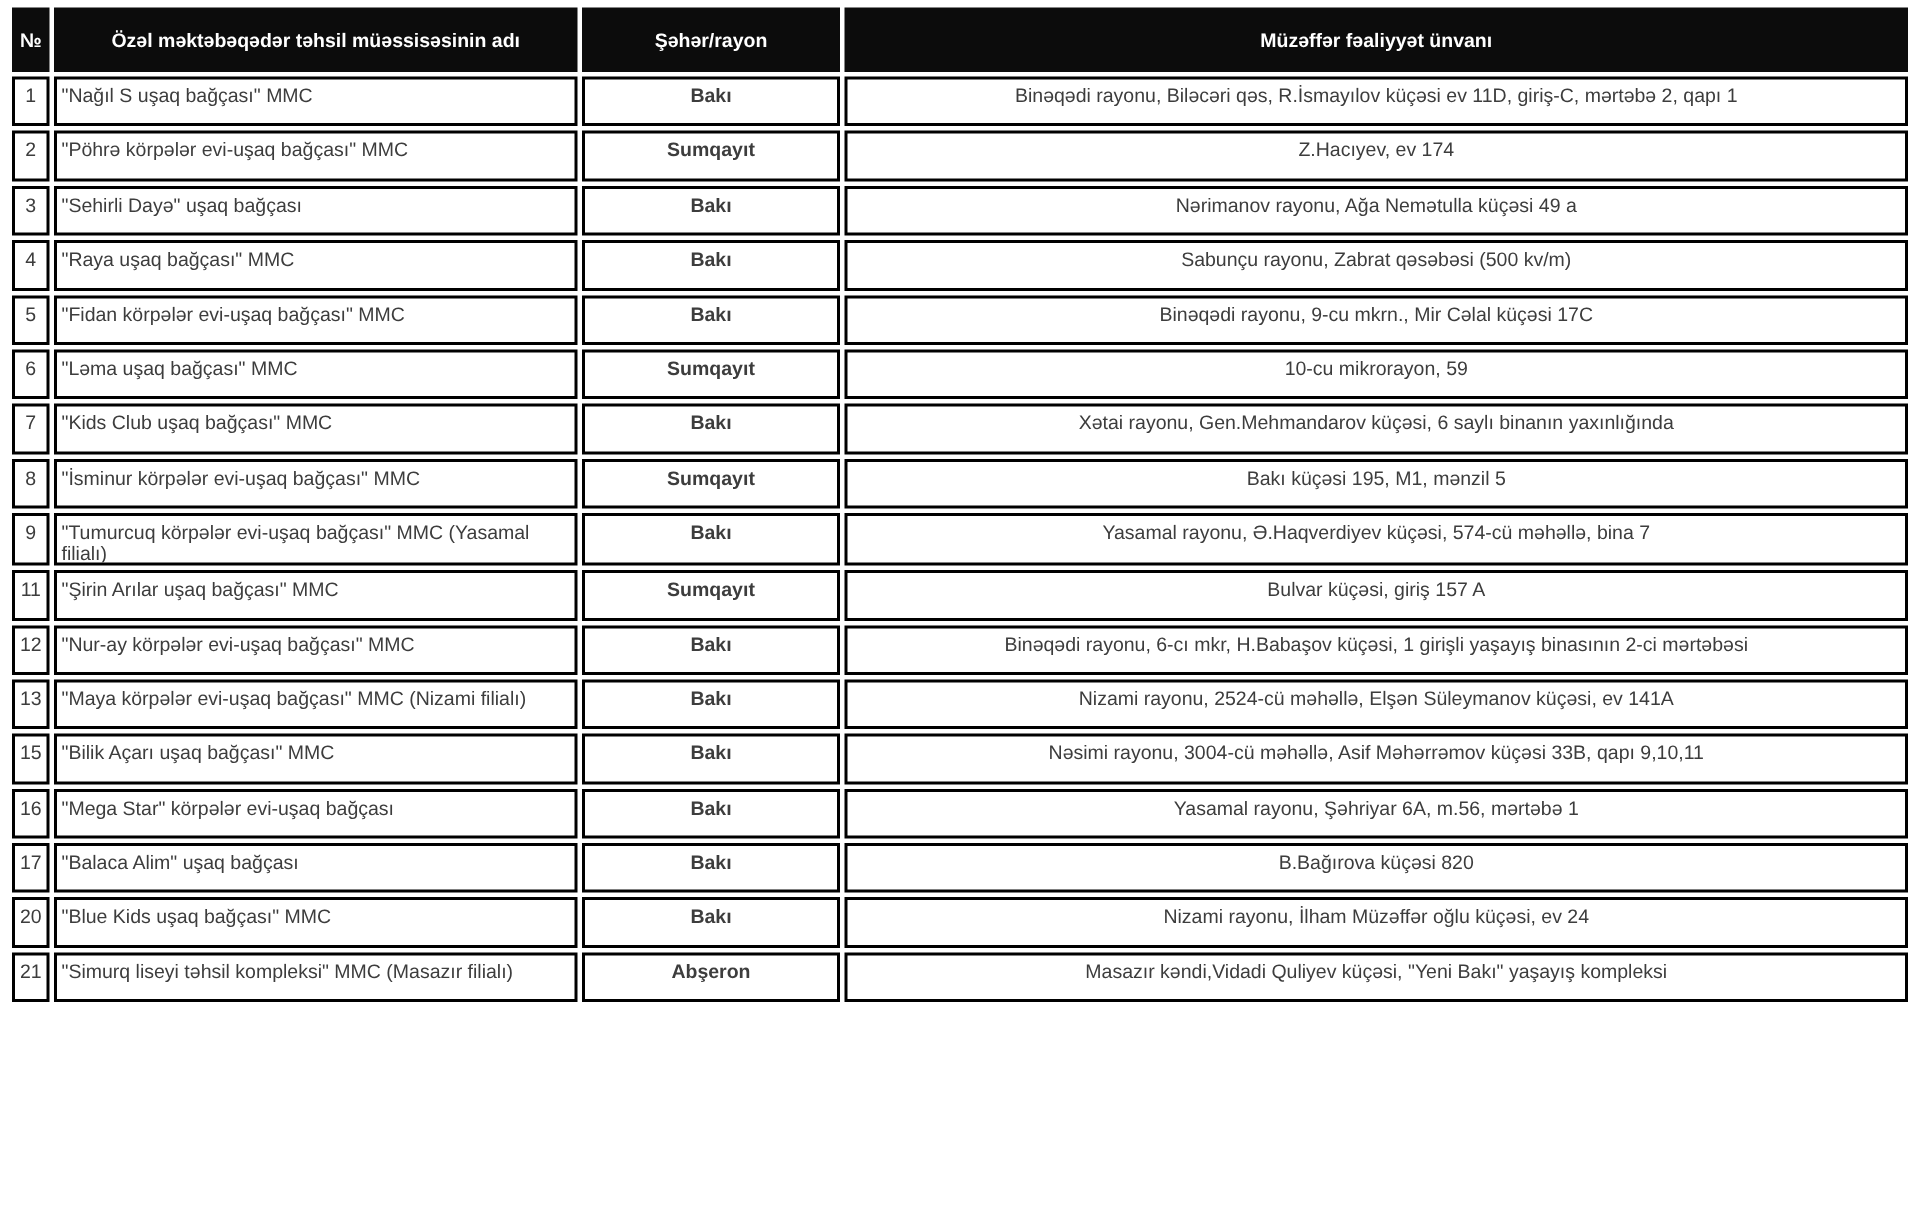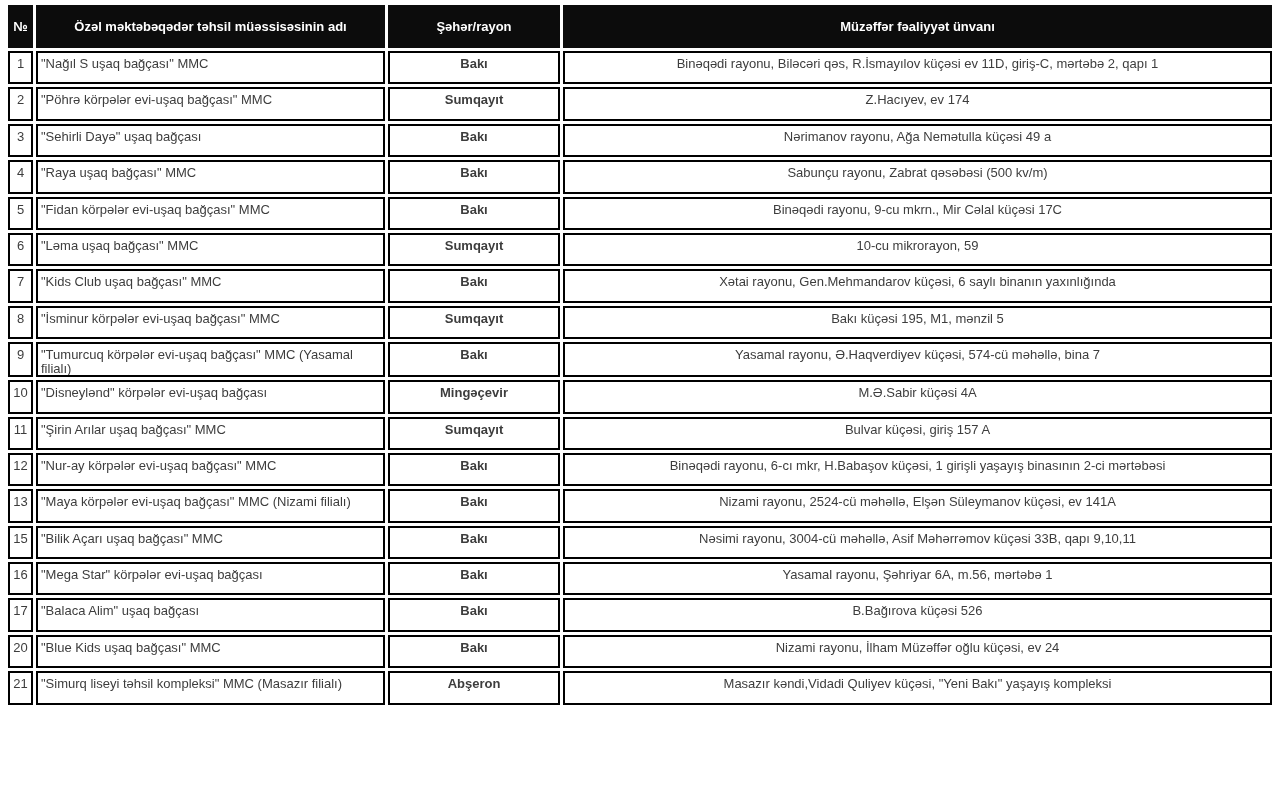--- a/index.html
+++ b/index.html
@@ -134,26 +134,20 @@
           <td class="c-city">Sumqayıt</td>
           <td class="c-address">Bakı küçəsi 195, M1, mənzil 5</td>
         </tr>
         <tr>
           <td class="c-no">9</td>
           <td class="c-name">"Tumurcuq körpələr evi-uşaq bağçası" MMC (Yasamal filialı)</td>
           <td class="c-city">Bakı</td>
           <td class="c-address">Yasamal rayonu, Ə.Haqverdiyev küçəsi, 574-cü məhəllə, bina 7</td>
         </tr>
         <tr>
-          <td class="c-no">10</td>
-          <td class="c-name">"Disneylənd" körpələr evi-uşaq bağçası</td>
-          <td class="c-city">Mingəçevir</td>
-          <td class="c-address">M.Ə.Sabir küçəsi 4A</td>
-        </tr>
-        <tr>
           <td class="c-no">11</td>
           <td class="c-name">"Şirin Arılar uşaq bağçası" MMC</td>
           <td class="c-city">Sumqayıt</td>
           <td class="c-address">Bulvar küçəsi, giriş 157 A</td>
         </tr>
         <tr>
           <td class="c-no">12</td>
           <td class="c-name">"Nur-ay körpələr evi-uşaq bağçası" MMC</td>
           <td class="c-city">Bakı</td>
           <td class="c-address">Binəqədi rayonu, 6-cı mkr, H.Babaşov küçəsi, 1 girişli yaşayış binasının 2-ci mərtəbəsi</td>
@@ -173,21 +167,21 @@
         <tr>
           <td class="c-no">16</td>
           <td class="c-name">"Mega Star" körpələr evi-uşaq bağçası</td>
           <td class="c-city">Bakı</td>
           <td class="c-address">Yasamal rayonu, Şəhriyar 6A, m.56, mərtəbə 1</td>
         </tr>
         <tr>
           <td class="c-no">17</td>
           <td class="c-name">"Balaca Alim" uşaq bağçası</td>
           <td class="c-city">Bakı</td>
-          <td class="c-address">B.Bağırova küçəsi 526</td>
+          <td class="c-address">B.Bağırova küçəsi 820</td>
         </tr>
         <tr>
           <td class="c-no">20</td>
           <td class="c-name">"Blue Kids uşaq bağçası" MMC</td>
           <td class="c-city">Bakı</td>
           <td class="c-address">Nizami rayonu, İlham Müzəffər oğlu küçəsi, ev 24</td>
         </tr>
         <tr>
           <td class="c-no">21</td>
           <td class="c-name">"Simurq liseyi təhsil kompleksi" MMC (Masazır filialı)</td>

